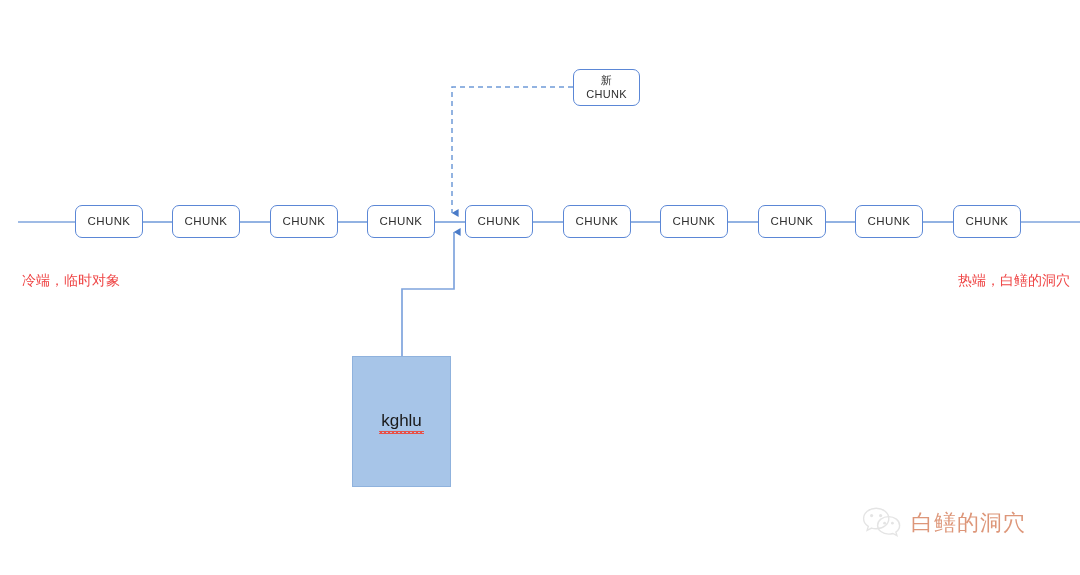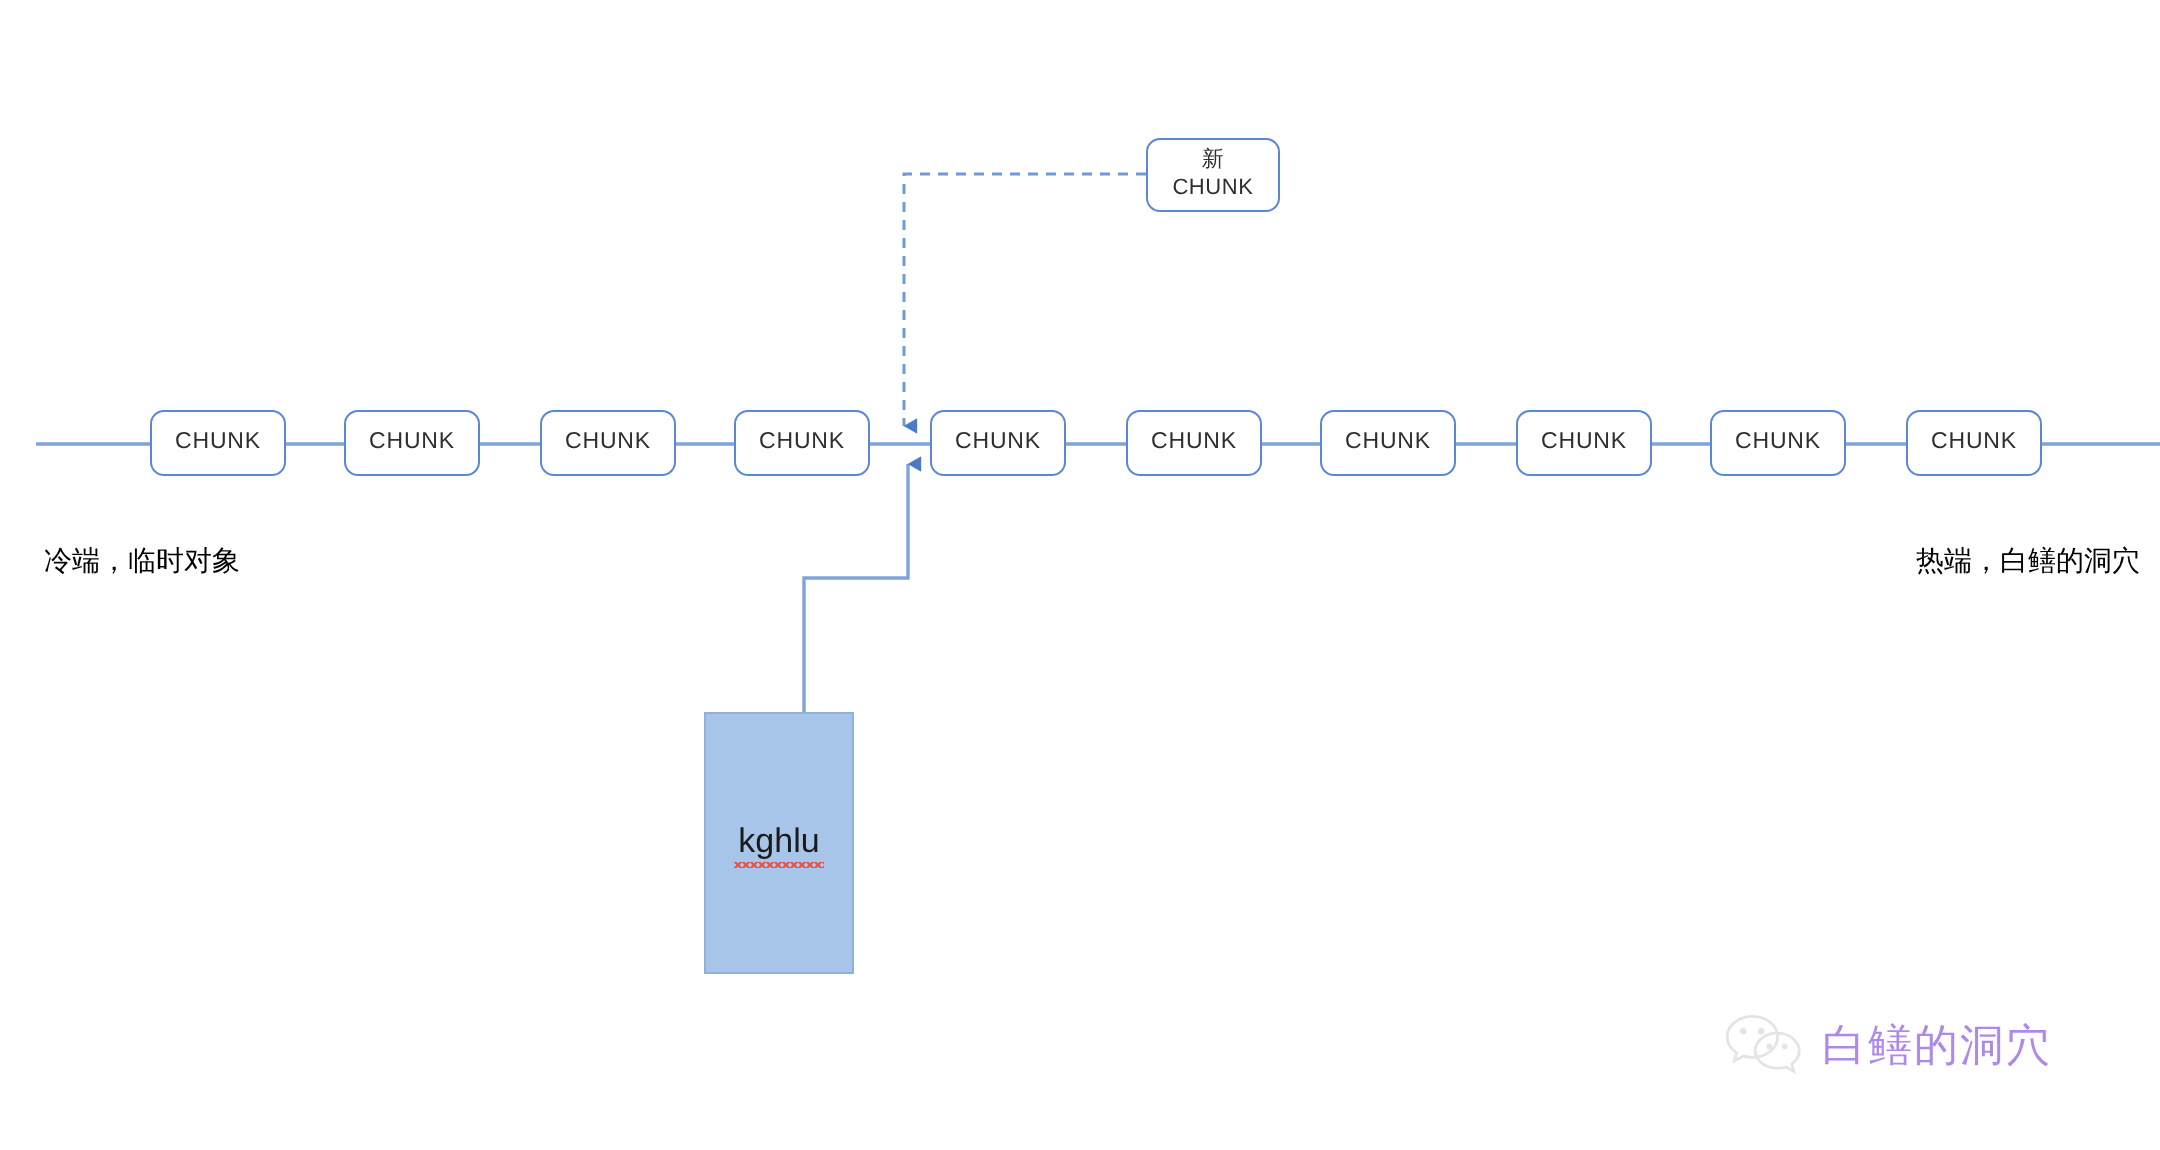--- a/index.html
+++ b/index.html
@@ -68,21 +68,21 @@
     color: #2f2f2f;
     line-height: 1.25;
     letter-spacing: 0.3px;
   }
 
   
   .blue-block {
     position: absolute;
     left: 352px;
     top: 356px;
-    width: 75px;
+    width: 99px;
     height: 131px;
     background: #a7c5e8;
     border: 1px solid #8fb2dd;
     display: flex;
     align-items: center;
     justify-content: center;
     z-index: 4;
   }
   .blue-block .bb-text {
     font-size: 17px;
@@ -101,41 +101,41 @@
       linear-gradient(45deg, transparent 40%, #e8534a 40%, #e8534a 60%, transparent 60%),
       linear-gradient(-45deg, transparent 40%, #e8534a 40%, #e8534a 60%, transparent 60%);
     background-size: 4px 3px;
     background-repeat: repeat-x;
   }
 
   
   .caption {
     position: absolute;
     font-size: 14px;
-    color: #000000;
+    color: #ef4444;
     white-space: nowrap;
     font-family: Liberation Mono, monospace;
   }
   #caption-cold { left: 22px; top: 272px; }
   #caption-hot  { left: 958px; top: 272px; }
 
   
   .watermark {
     position: absolute;
     left: 862px;
     top: 506px;
     display: flex;
     align-items: center;
     gap: 9px;
     opacity: 0.55;
     z-index: 8;
   }
   .watermark .wm-text {
     font-size: 22px;
-    color: #6d28d9;
+    color: #c2410c;
     letter-spacing: 1px;
     font-family: "DejaVu Sans", "Liberation Sans", sans-serif;
   }
   .watermark .wm-icon svg { display: block; }
 </style>
 </head>
 <body>
 
 <div id="canvas">
 

